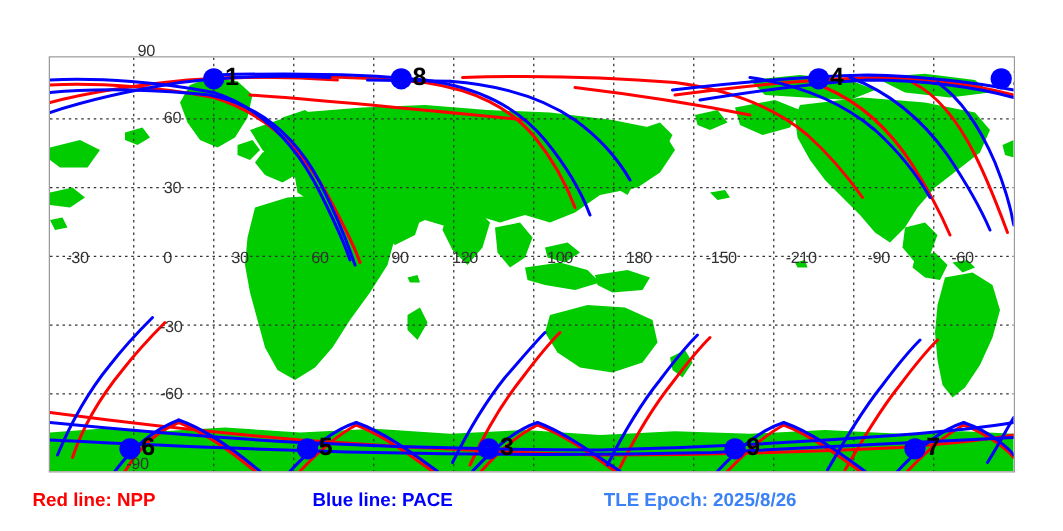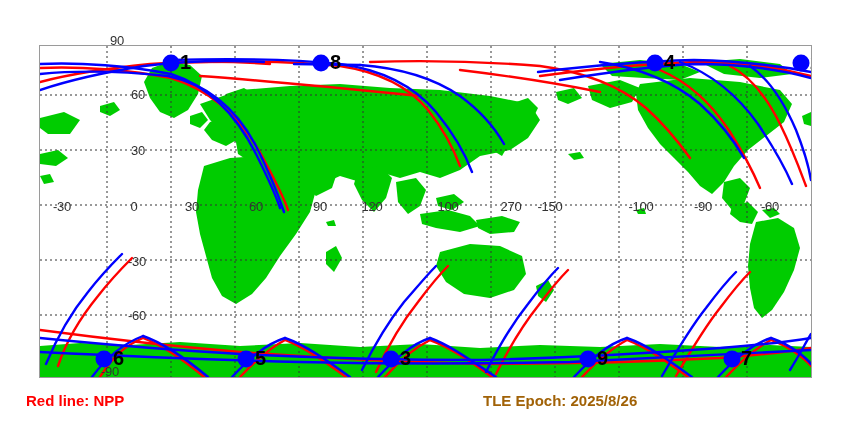--- a/index.html
+++ b/index.html
@@ -20,21 +20,21 @@
   .marker{position:absolute;transform:translate(-50%,-50%);pointer-events:none;}
   .marker-dot{position:absolute;left:50%;top:50%;transform:translate(-50%,-50%);
               width:17px;height:17px;border-radius:50%;background:#0000ff;}
   .marker-num{position:absolute;left:9px;top:-11px;font-size:20px;font-weight:bold;
               color:#000000;line-height:1;}
 
   #footer{position:absolute;left:0;top:392px;width:850px;height:28px;}
   .footer-item{position:absolute;font-size:15px;font-weight:bold;white-space:nowrap;top:0;}
   #legend-red{left:26px;color:#ff0000;text-align:center;}
   #legend-blue{left:250px;color:#0000ff;}
-  #legend-epoch{left:483px;color:#a16207;}
+  #legend-epoch{left:483px;color:#3b82f6;}
 </style>
 </head>
 <body>
 
 <div id="map-figure">
 
   <div id="plot-frame">
     <svg id="map-svg" viewBox="0 0 771 331" preserveAspectRatio="none">
 
       <rect x="0" y="0" width="771" height="331" fill="#ffffff"></rect>
@@ -239,24 +239,25 @@
   <span class="axis-label lat-label" style="left:137px;top:315px;">-60</span>
   <span class="axis-label lat-label" style="left:110px;top:371px;">-90</span>
 
   <span class="axis-label lon-label" style="left:62px;top:206px;">-30</span>
   <span class="axis-label lon-label" style="left:134px;top:206px;">0</span>
   <span class="axis-label lon-label" style="left:192px;top:206px;">30</span>
   <span class="axis-label lon-label" style="left:256px;top:206px;">60</span>
   <span class="axis-label lon-label" style="left:320px;top:206px;">90</span>
   <span class="axis-label lon-label" style="left:372px;top:206px;">120</span>
   <span class="axis-label lon-label" style="left:448px;top:206px;">100</span>
-  <span class="axis-label lon-label" style="left:511px;top:206px;">270</span>
-  <span class="axis-label lon-label" style="left:550px;top:206px;">-150</span>
-  <span class="axis-label lon-label" style="left:641px;top:206px;">-100</span>
+  <span class="axis-label lon-label" style="left:511px;top:206px;">180</span>
+  <span class="axis-label lon-label" style="left:577px;top:206px;">-150</span>
+  <span class="axis-label lon-label" style="left:641px;top:206px;">-210</span>
   <span class="axis-label lon-label" style="left:703px;top:206px;">-90</span>
   <span class="axis-label lon-label" style="left:770px;top:206px;">-60</span>
 
   <div id="footer">
     <span class="footer-item" id="legend-red">Red line: NPP</span>
+    <span class="footer-item" id="legend-blue">Blue line: PACE</span>
     <span class="footer-item" id="legend-epoch">TLE Epoch: 2025/8/26</span>
   </div>
 
 </div>
 
 </body></html>

